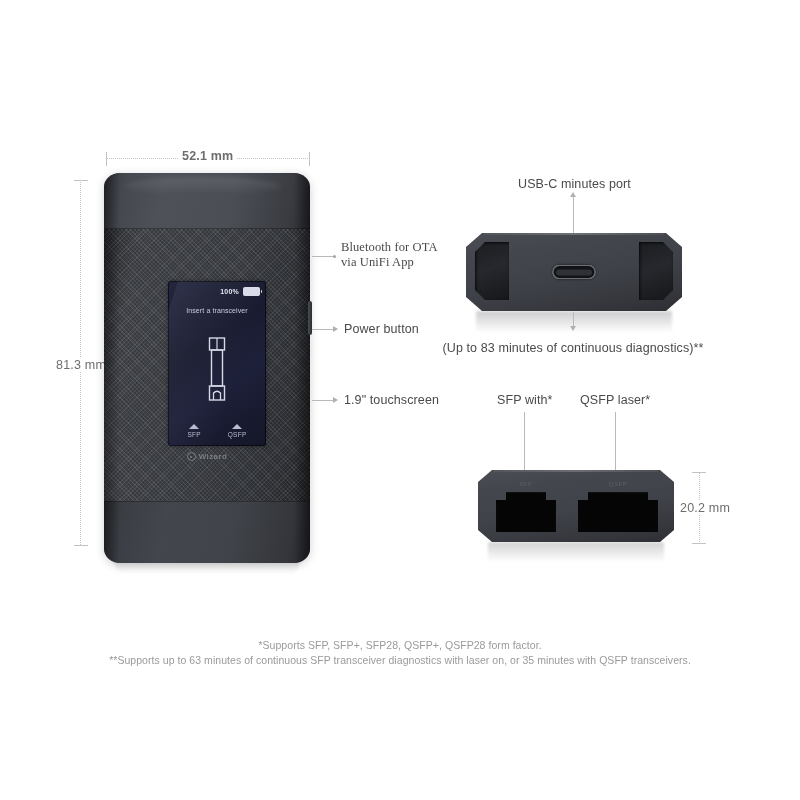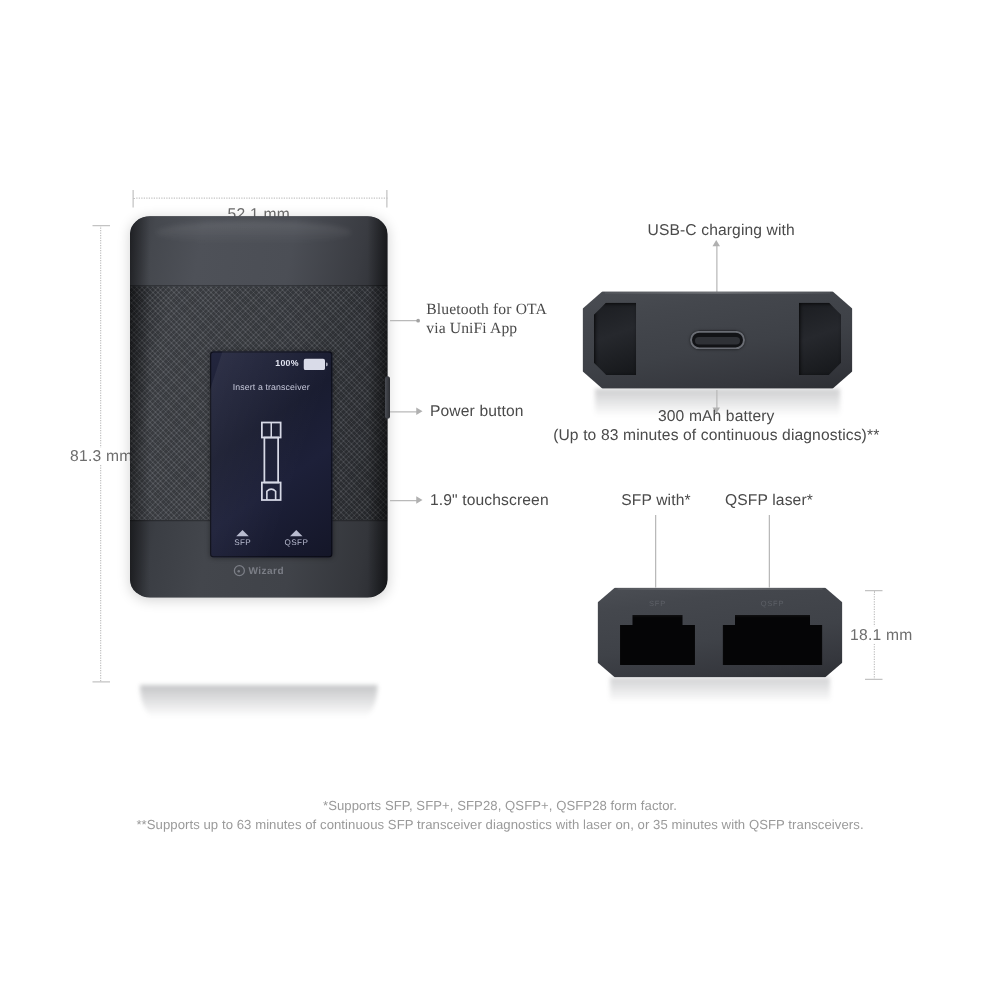--- a/index.html
+++ b/index.html
@@ -109,21 +109,21 @@
     height: 1px;
     background: #c3c3c3;
   }
 
   
   #front-device {
     position: absolute;
     left: 104px;
     top: 173px;
     width: 206px;
-    height: 305px;
+    height: 390px;
   }
   .fd-body {
     position: absolute;
     inset: 0;
     border-radius: 16px / 14px;
     background:
       linear-gradient(100deg,
         #32343a 0%,
         #3c3f45 12%,
         #44474d 30%,
@@ -525,21 +525,21 @@
   }
 </style>
 </head>
 <body>
 
 <div id="canvas">
 
   <div class="dim-h" style="left:106px; top:158px; width:204px;"></div>
   <div class="tick-v" style="left:106px; top:152px; height:14px;"></div>
   <div class="tick-v" style="left:309px; top:152px; height:14px;"></div>
-  <div class="dim-text" style="left:178px; top:164px;">52.1 mm</div>
+  <div class="dim-text" style="left:178px; top:149px;font-weight:bold;">52.1 mm</div>
 
   <div class="dim-v" style="left:80px; top:180px; height:365px;"></div>
   <div class="tick-h" style="left:74px; top:180px; width:14px;"></div>
   <div class="tick-h" style="left:74px; top:545px; width:14px;"></div>
   <div class="dim-text" style="left:52px; top:358px;">81.3 mm</div>
 
   <div class="fd-reflect"></div>
   <div id="front-device">
     <div class="fd-body">
       <div class="fd-texture"></div>
@@ -597,37 +597,36 @@
 via UniFi App</div>
 
   <div class="lead-h" style="left:312px; top:329px; width:22px;"></div>
   <div class="arrow-r" style="left:333px; top:325.5px;"></div>
   <div class="callout" style="left:344px; top:322px;">Power button</div>
 
   <div class="lead-h" style="left:312px; top:400px; width:22px;"></div>
   <div class="arrow-r" style="left:333px; top:396.5px;"></div>
   <div class="callout" style="left:344px; top:393px;">1.9" touchscreen</div>
 
-  <div class="callout" style="left:518px; top:177px;">USB-C charging with</div>
+  <div class="callout" style="left:518px; top:177px;">USB-C minutes port</div>
   <div class="lead-v" style="left:573px; top:196px; height:40px;"></div>
   <div class="arrow-u" style="left:569.5px; top:192px;"></div>
 
   <div class="usbc-reflect"></div>
   <div id="usbc-device">
     <div class="oct">
       <div class="oct-top-hl"></div>
     </div>
     <div class="oct-recess left"></div>
     <div class="oct-recess right"></div>
     <div class="usbc-port"></div>
   </div>
 
   <div class="lead-v" style="left:573px; top:312px; height:16px;"></div>
   <div class="arrow-d" style="left:569.5px; top:326px;"></div>
-  <div class="callout" style="left:380px; top:326px; width:386px; text-align:center;">300 mAh battery</div>
   <div class="callout" style="left:380px; top:341px; width:386px; text-align:center;">(Up to 83 minutes of continuous diagnostics)**</div>
 
   <div class="callout" style="left:497px; top:393px;">SFP with*</div>
   <div class="lead-v" style="left:524px; top:412px; height:58px;"></div>
 
   <div class="callout" style="left:580px; top:393px;">QSFP laser*</div>
   <div class="lead-v" style="left:615px; top:412px; height:58px;"></div>
 
   <div class="sfp-reflect"></div>
   <div id="sfp-device">
@@ -636,18 +635,18 @@
     </div>
     <div class="port-slot sfp"></div>
     <div class="port-slot qsfp"></div>
     <div class="port-etch sfp">SFP</div>
     <div class="port-etch qsfp">QSFP</div>
   </div>
 
   <div class="dim-v" style="left:699px; top:472px; height:72px;"></div>
   <div class="tick-h" style="left:692px; top:472px; width:14px;"></div>
   <div class="tick-h" style="left:692px; top:543px; width:14px;"></div>
-  <div class="dim-text" style="left:676px; top:501px;">18.1 mm</div>
+  <div class="dim-text" style="left:676px; top:501px;">20.2 mm</div>
 
   <div class="footnote" style="top:638px;">*Supports SFP, SFP+, SFP28, QSFP+, QSFP28 form factor.</div>
   <div class="footnote" style="top:653px;">**Supports up to 63 minutes of continuous SFP transceiver diagnostics with laser on, or 35 minutes with QSFP transceivers.</div>
 
 </div>
 
 </body></html>

